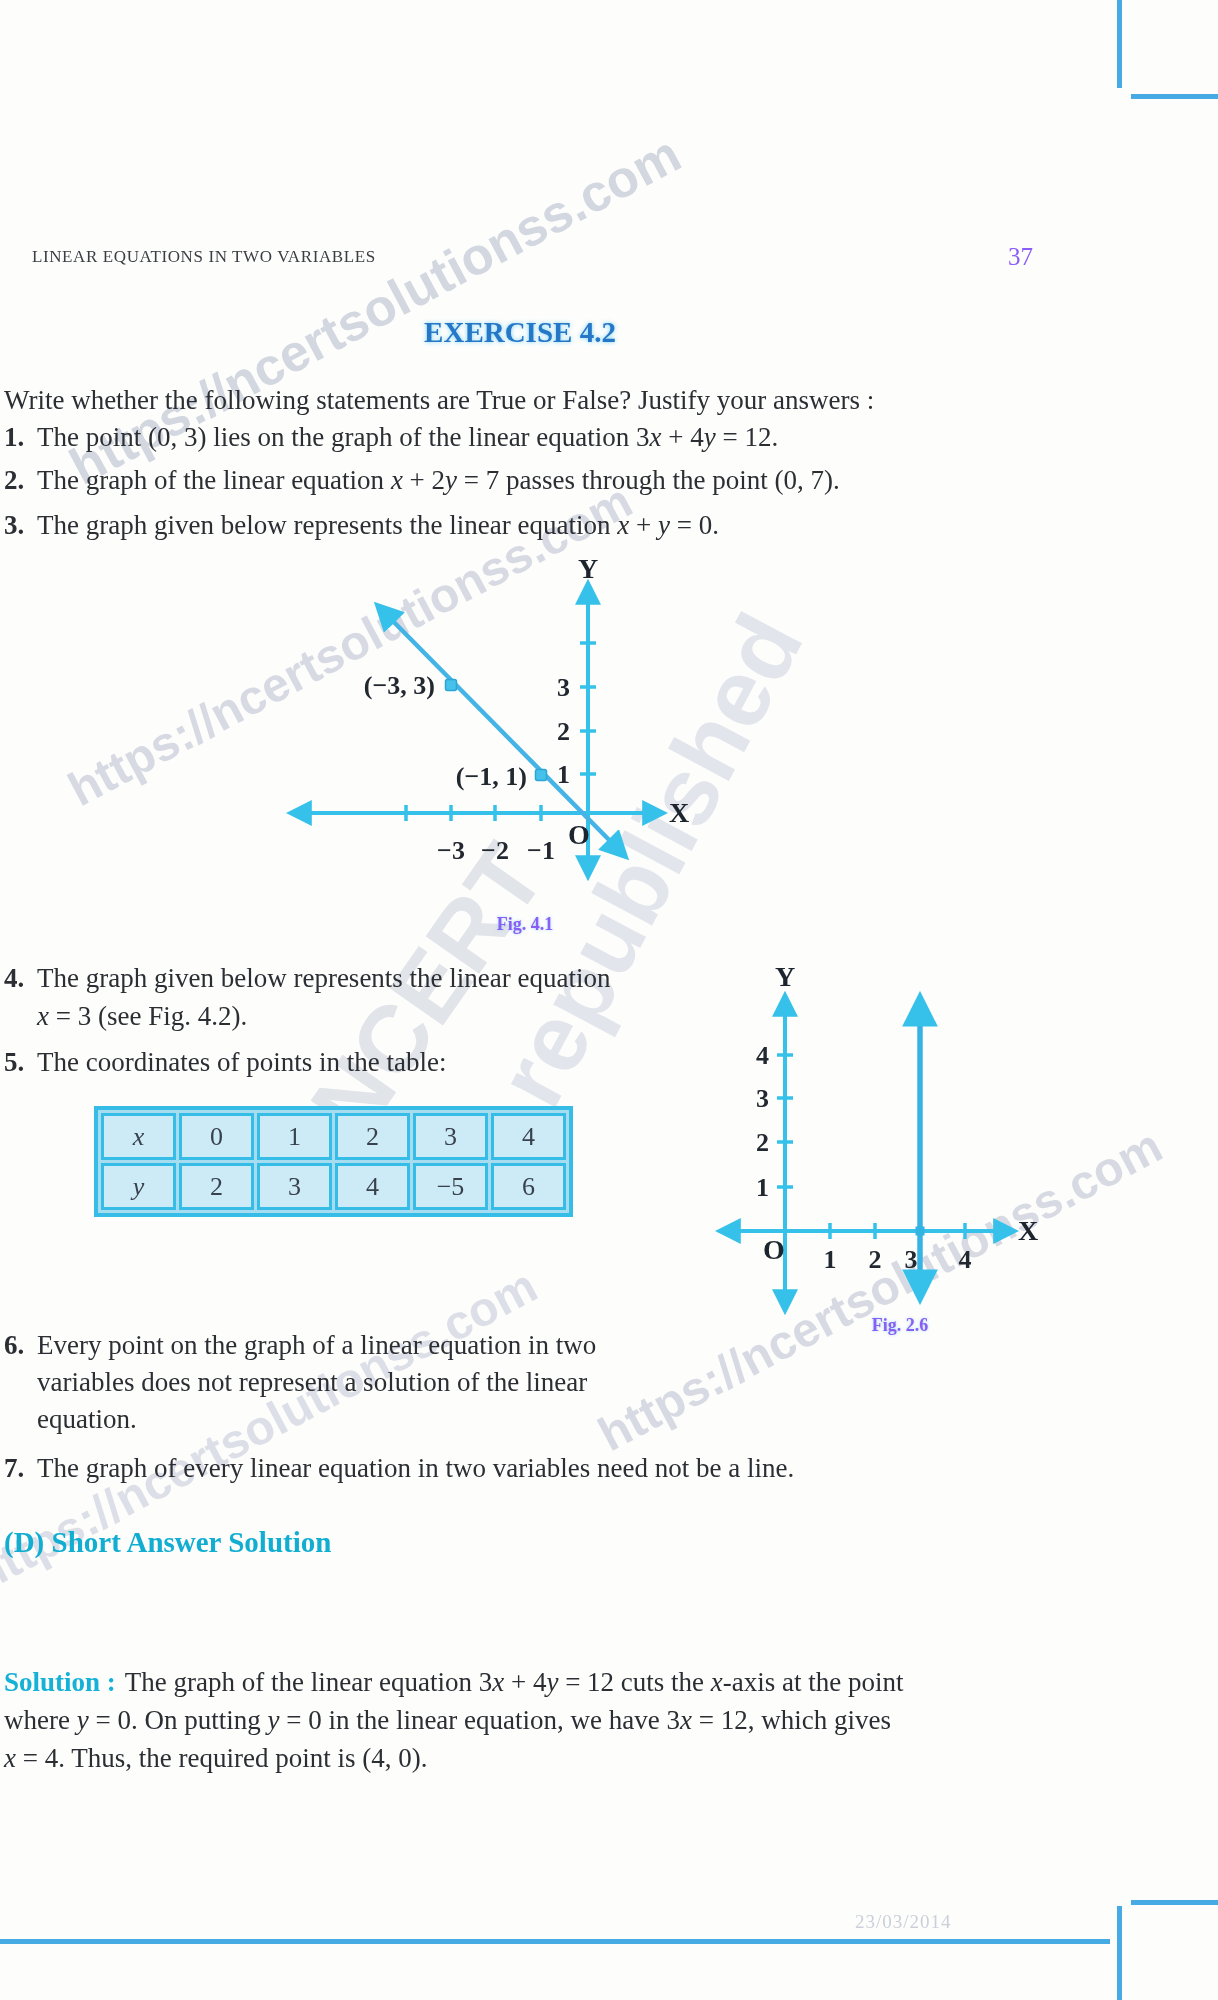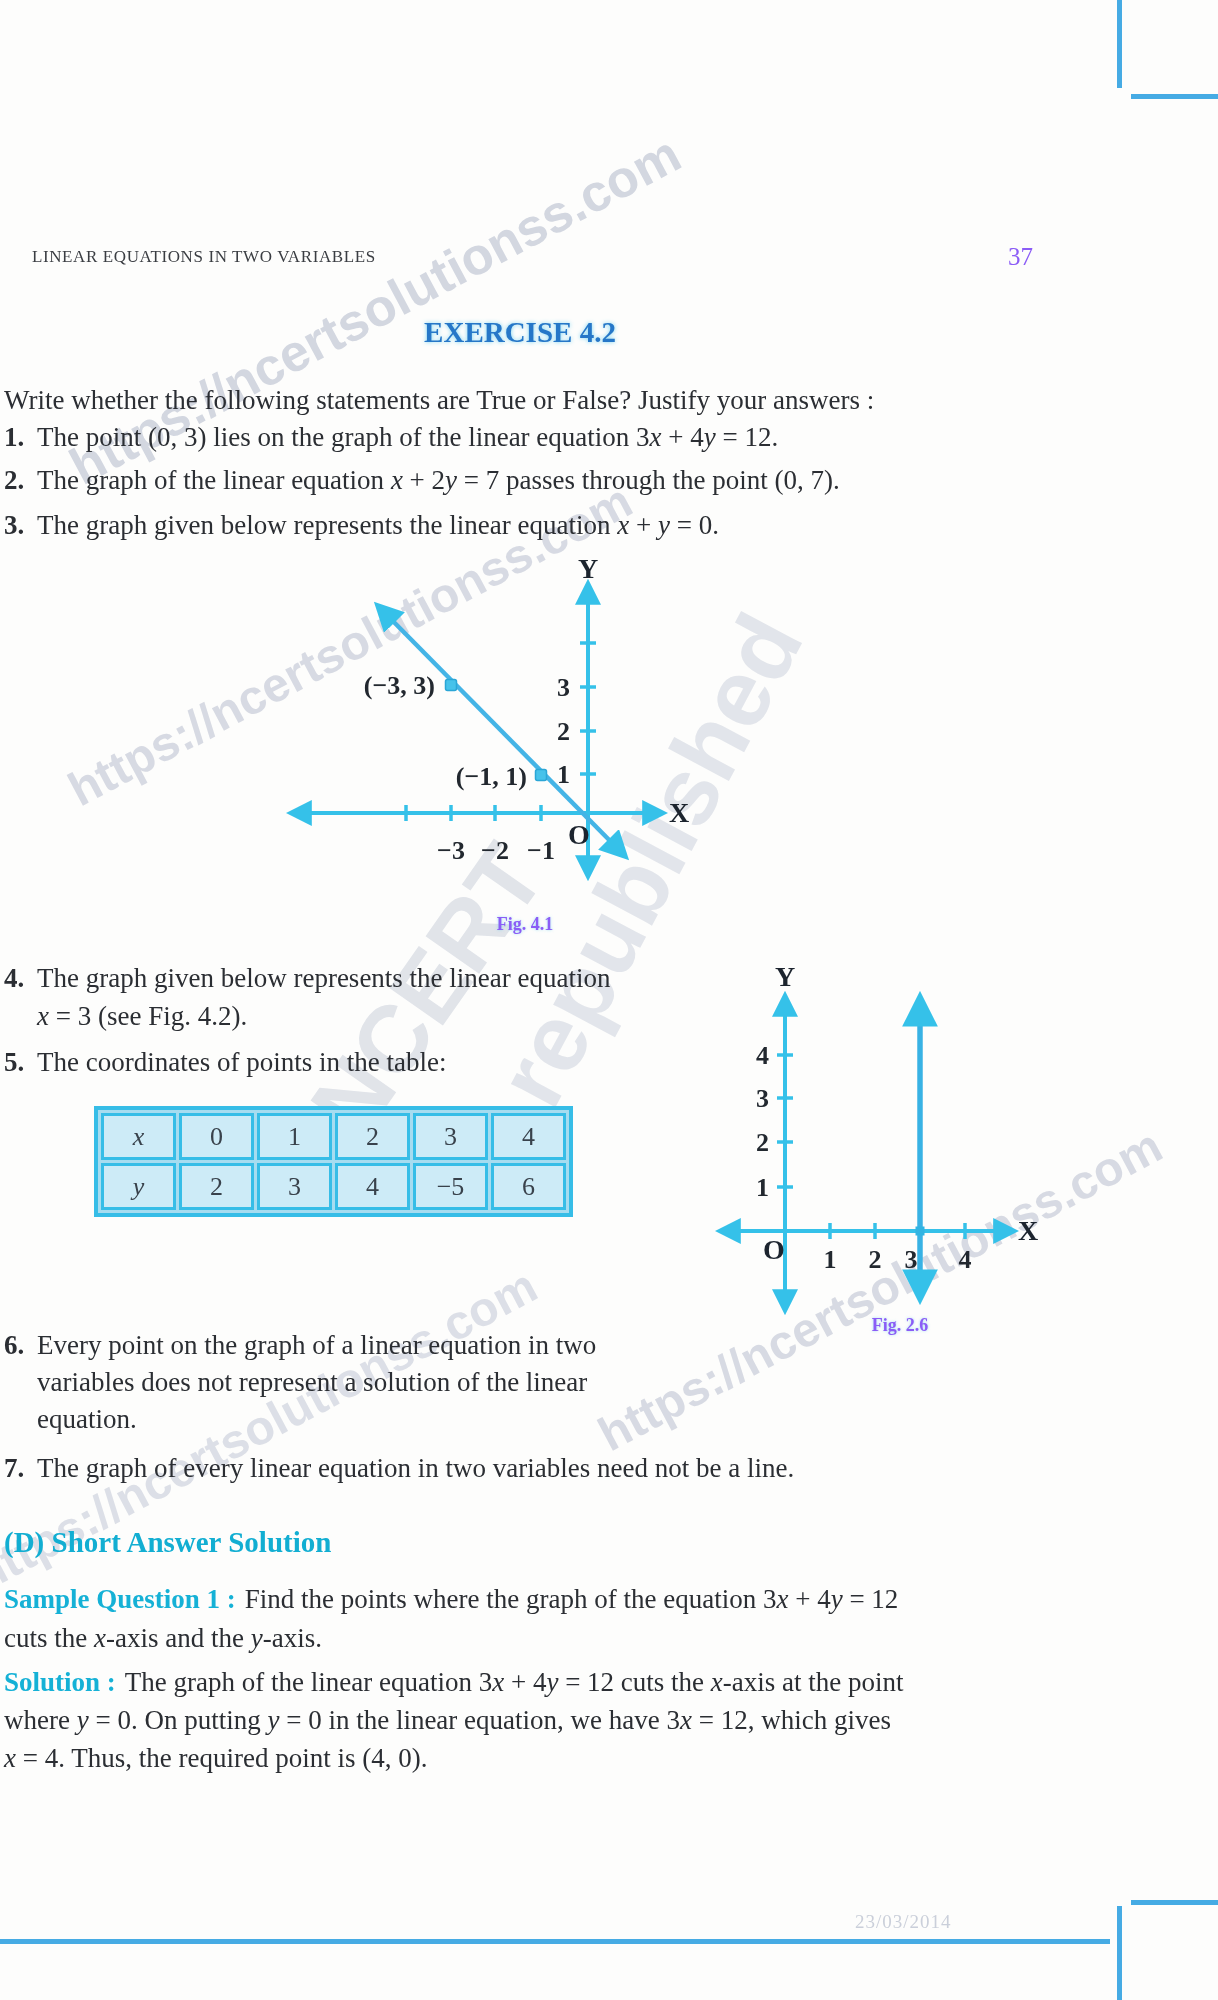--- a/index.html
+++ b/index.html
@@ -184,23 +184,20 @@
     <span class="num">6.</span>
     <span class="stxt">Every point on the graph of a linear equation in two<br>variables does not represent a solution of the linear<br>equation.</span>
   </div>
   <div class="stmt" style="top:1448px;">
     <span class="num">7.</span>
     <span class="stxt">The graph of every linear equation in two variables need not be a line.</span>
   </div>
 
   <div class="abs dhead" style="left:4px;top:1526px;">(D) Short Answer Solution</div>
 
-  <div class="para" style="top:1580px;line-height:39px;">
-    <span class="qlabel">Sample Question 1 :</span><span>Find the points where the graph of the equation 3<i>x</i> + 4<i>y</i> = 12<br>cuts the <i>x</i>-axis and the <i>y</i>-axis.</span>
-  </div>
 
   <div class="para" style="top:1663px;line-height:38px;">
     <span class="qlabel">Solution :</span><span>The graph of the linear equation 3<i>x</i> + 4<i>y</i> = 12 cuts the <i>x</i>-axis at the point<br>where <i>y</i> = 0. On putting <i>y</i> = 0 in the linear equation, we have 3<i>x</i> = 12, which gives<br><i>x</i> = 4. Thus, the required point is (4, 0).</span>
   </div>
 
   <div class="abs datestamp" style="left:855px;top:1895px;margin-top:16px;">23/03/2014</div>
 
 </div>
 
 </body></html>

